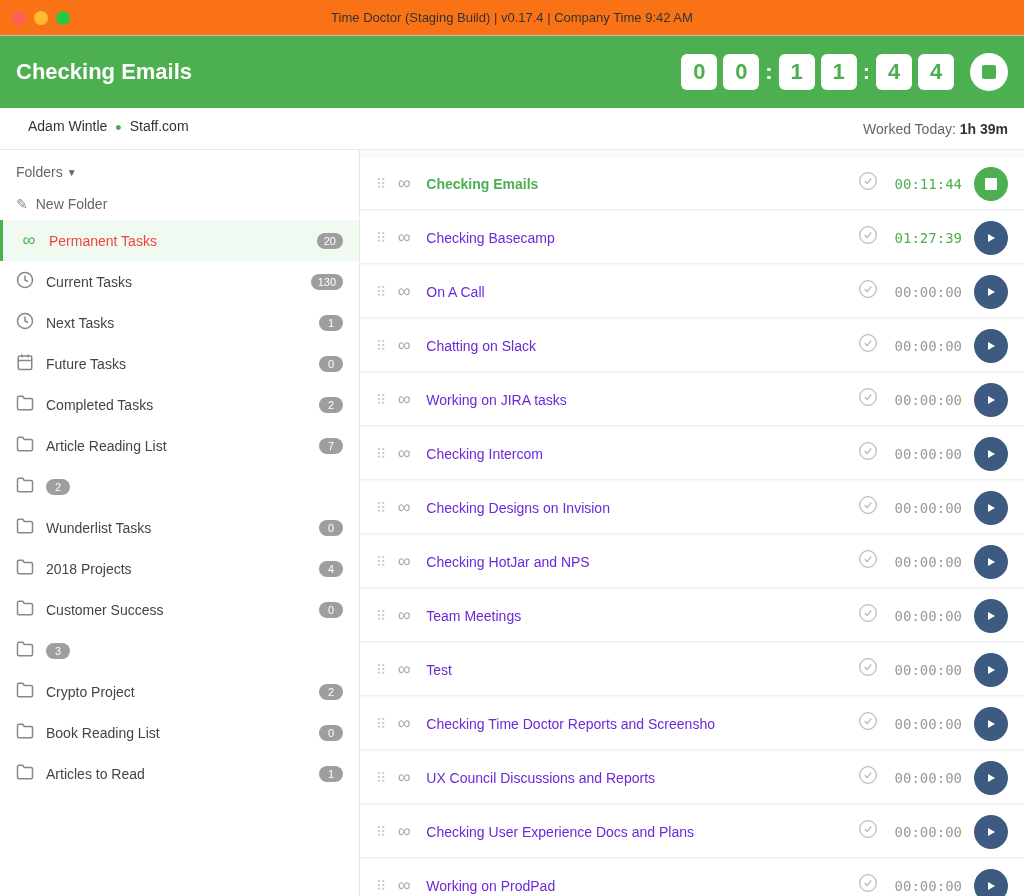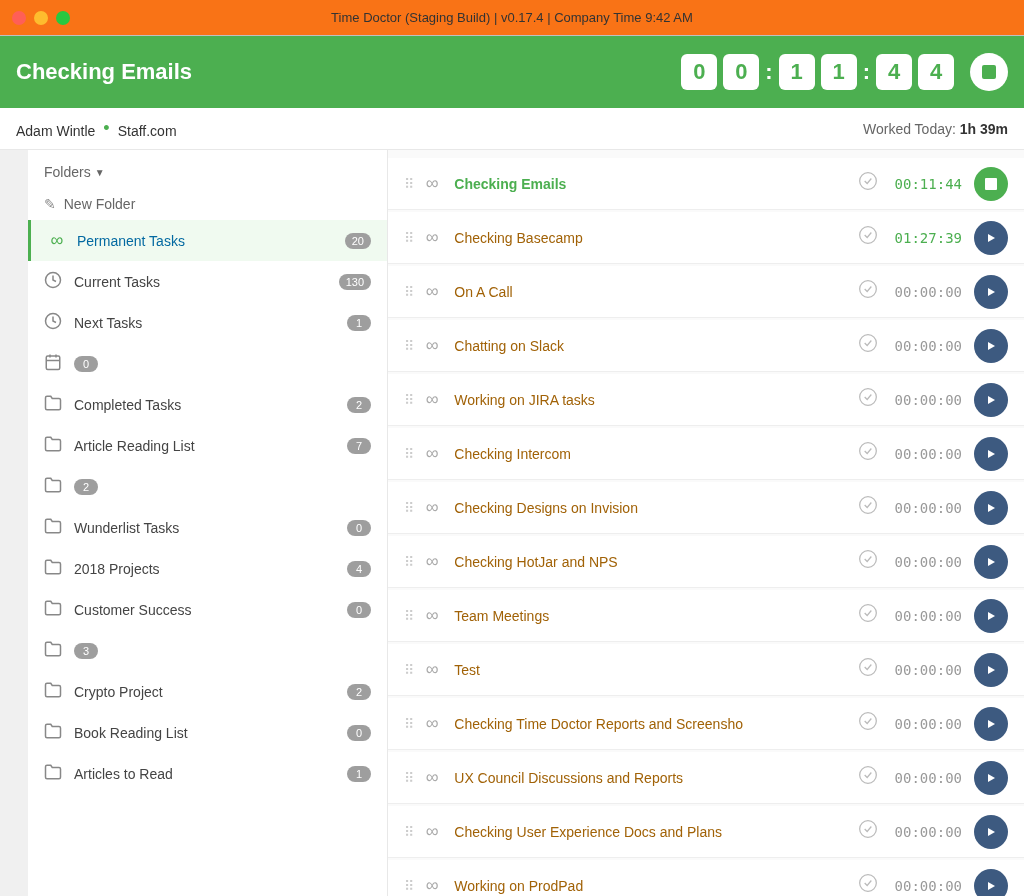--- a/index.html
+++ b/index.html
@@ -66,36 +66,35 @@
 
     
     .sub-header {
       background: white;
       padding: 10px 16px;
       display: flex;
       align-items: center;
       justify-content: space-between;
       border-bottom: 1px solid #e8e8e8;
     }
-    .user-info { display: flex; align-items: flex-end; gap: 8px; font-size: 14px; color: #333; }
+    .user-info { display: flex; align-items: flex-start; gap: 8px; font-size: 14px; color: #333; margin-left: 12px; }
     .dot { color: #4CAF50; font-size: 18px; }
     .worked-today { font-size: 14px; color: #666; }
     .worked-today strong { color: #333; font-weight: 700; }
 
     
     .main-content { display: flex; flex: 1; overflow: hidden; }
 
     
     .sidebar {
       width: 360px;
       background: white;
       border-right: 1px solid #e8e8e8;
       overflow-y: auto;
       flex-shrink: 0;
-      margin-left: 28px;
     }
     .folders-header {
       padding: 14px 16px 8px;
       display: flex;
       align-items: center;
       gap: 4px;
       color: #666;
       font-size: 14px;
     }
     .new-folder-row {
@@ -139,21 +138,21 @@
       display: flex;
       align-items: center;
       padding: 0 16px;
       height: 52px;
       border-bottom: 1px solid #eee;
       background: white;
       margin-bottom: 2px;
     }
     .task-row.active-task { background: white; }
     .task-inf { color: #aaa; font-size: 18px; margin-right: 12px; width: 20px; text-align: center; flex-shrink: 0; }
-    .task-name { flex: 1; font-size: 14px; color: #a16207; overflow: hidden; white-space: nowrap; text-overflow: ellipsis; }
+    .task-name { flex: 1; font-size: 14px; color: #6d28d9; overflow: hidden; white-space: nowrap; text-overflow: ellipsis; }
     .task-name.active-name { color: #4CAF50; font-weight: 600; }
     .task-check { color: #bbb; font-size: 18px; margin: 0 12px; flex-shrink: 0; }
     .task-time { font-size: 14px; color: #4CAF50; margin-right: 12px; font-family: monospace; min-width: 72px; text-align: right; }
     .task-time.zero { color: #999; }
     .play-btn {
       width: 34px; height: 34px;
       border-radius: 50%;
       background: #3d5a80;
       border: none;
       cursor: pointer;
@@ -230,21 +229,21 @@
         <span style="font-size:10px;">▼</span>
       </div>
       <div class="new-folder-row">
         <span style="font-size:14px; color:#888;">✎</span>
         <span>New Folder</span>
       </div>
 
       <div id="sidebar-items">
           <div class="sidebar-item active">
     <span style="font-size:18px; color:#4CAF50; margin-right:10px; width:20px; text-align:center;">∞</span>
-    <span class="item-label" style="color:#0369a1;">Permanent Tasks</span>
+    <span class="item-label" style="color:#ef4444;">Permanent Tasks</span>
     <span class="item-badge">20</span>
   </div>
           <div class="sidebar-item">
     <span style="margin-right:10px; width:20px; flex-shrink:0;"><svg width="18" height="18" viewBox="0 0 24 24" fill="none" stroke="#888" stroke-width="2">
                 <circle cx="12" cy="12" r="10"></circle>
                 <polyline points="12 6 12 12 16 14"></polyline>
               </svg></span>
     <span class="item-label" style="">Current Tasks</span>
     <span class="item-badge">130</span>
   </div>
@@ -256,20 +255,21 @@
     <span class="item-label" style="">Next Tasks</span>
     <span class="item-badge">1</span>
   </div>
           <div class="sidebar-item">
     <span style="margin-right:10px; width:20px; flex-shrink:0;"><svg width="18" height="18" viewBox="0 0 24 24" fill="none" stroke="#888" stroke-width="2">
                 <rect x="3" y="4" width="18" height="18" rx="2"></rect>
                 <line x1="16" y1="2" x2="16" y2="6"></line>
                 <line x1="8" y1="2" x2="8" y2="6"></line>
                 <line x1="3" y1="10" x2="21" y2="10"></line>
               </svg></span>
+    <span class="item-label" style="">Future Tasks</span>
     <span class="item-badge">0</span>
   </div>
           <div class="sidebar-item">
     <span style="margin-right:10px; width:20px; flex-shrink:0;"><svg width="18" height="18" viewBox="0 0 24 24" fill="none" stroke="#888" stroke-width="2">
                 <path d="M22 19a2 2 0 0 1-2 2H4a2 2 0 0 1-2-2V5a2 2 0 0 1 2-2h5l2 3h9a2 2 0 0 1 2 2z"></path>
               </svg></span>
     <span class="item-label" style="">Completed Tasks</span>
     <span class="item-badge">2</span>
   </div>
           <div class="sidebar-item">

